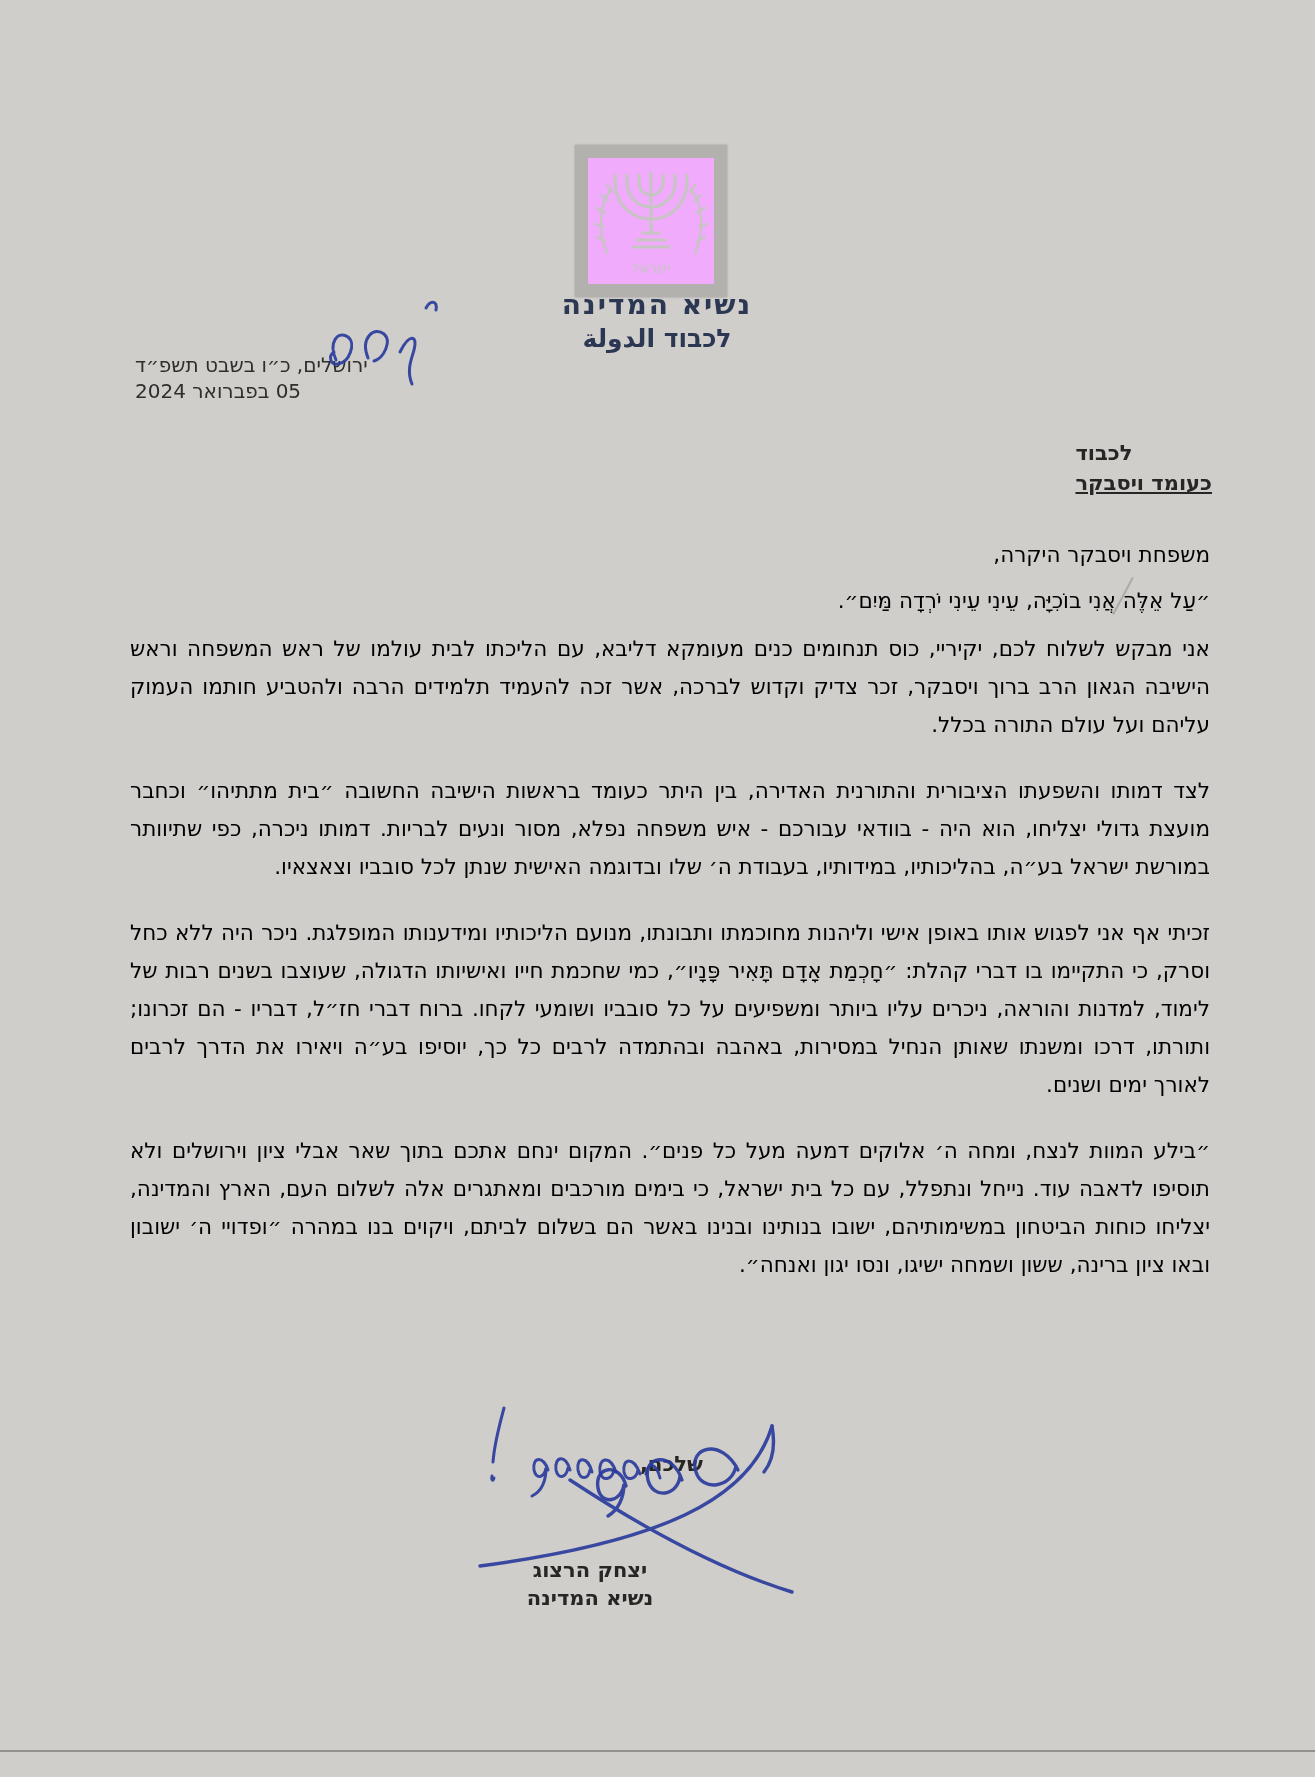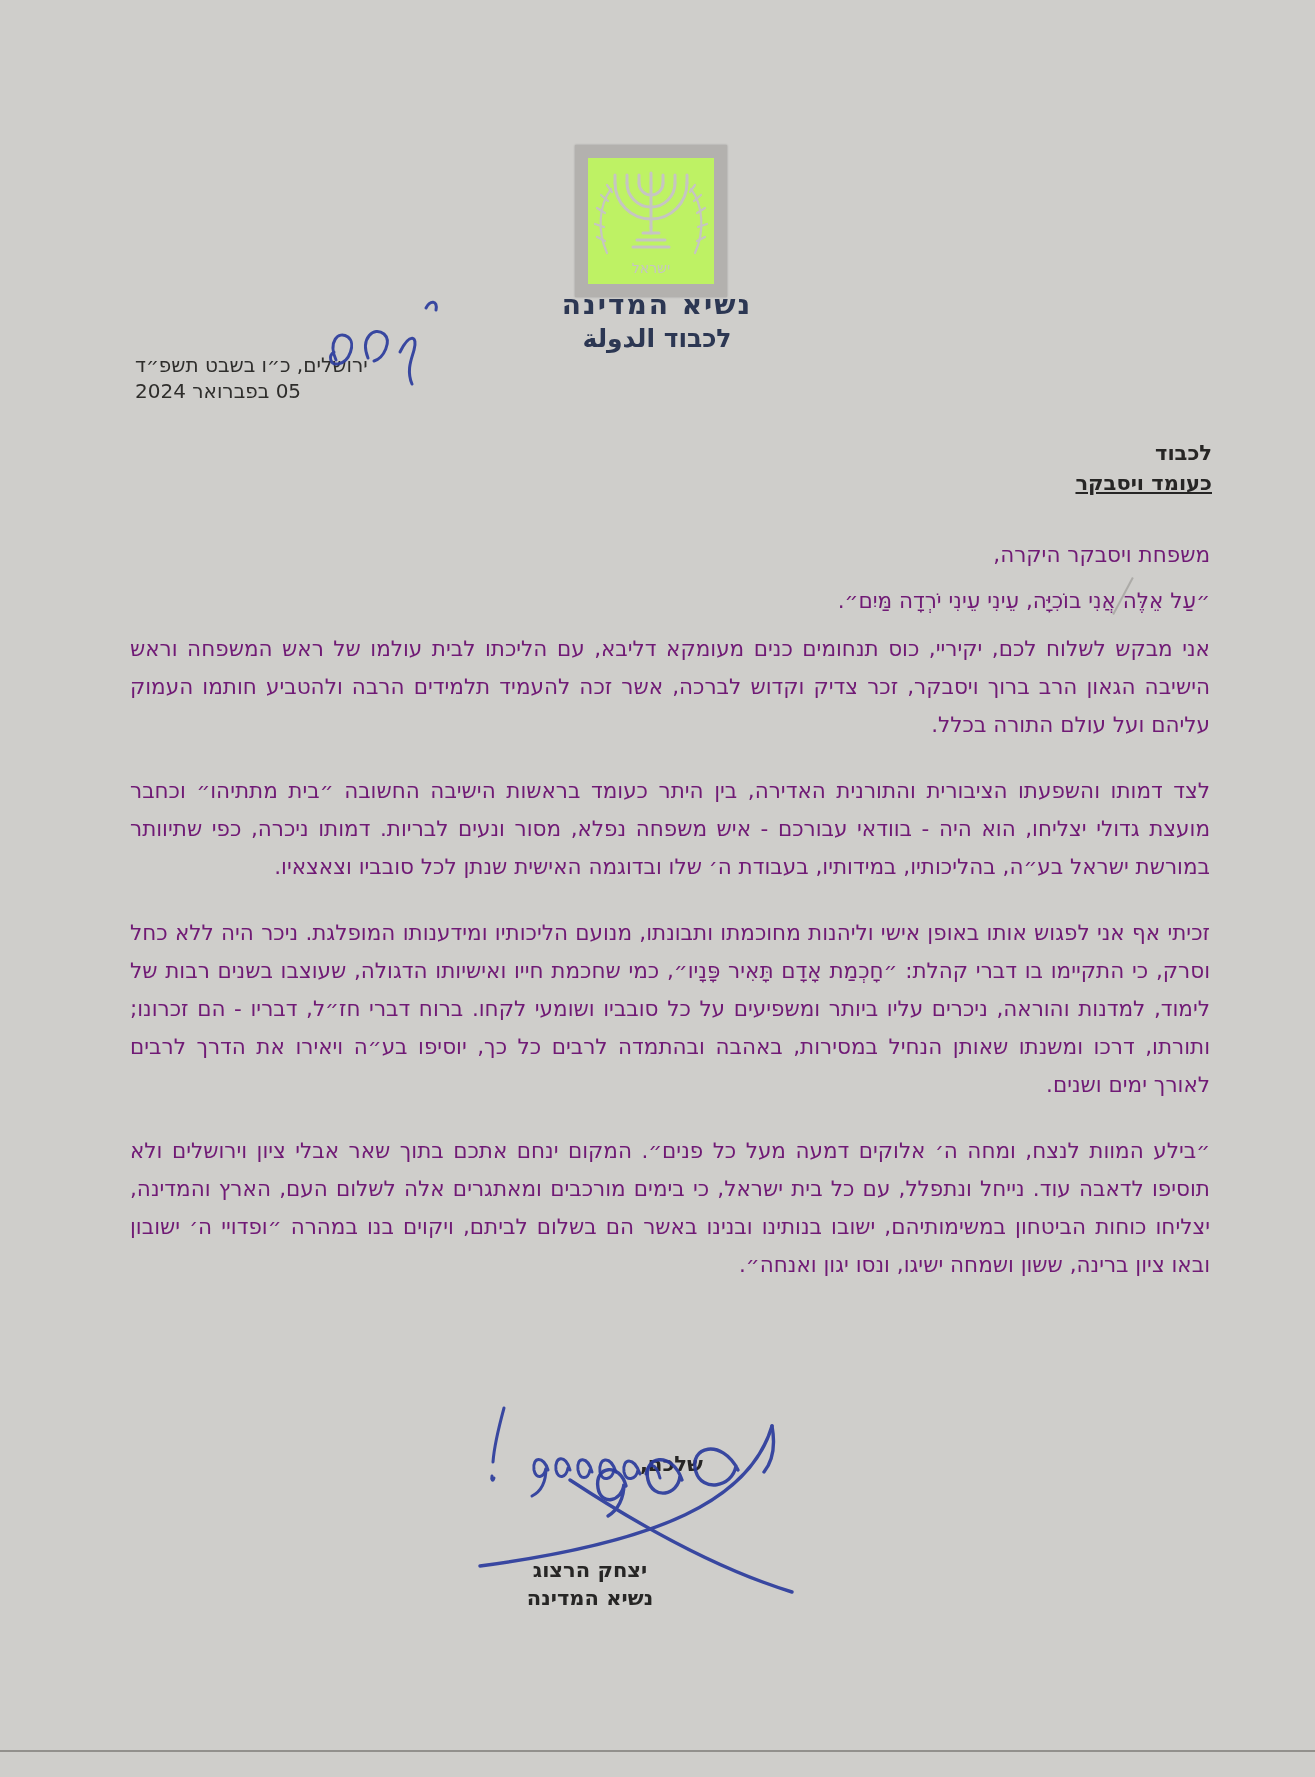--- a/index.html
+++ b/index.html
@@ -19,45 +19,45 @@
       #e3e2df;
     color:#2e2d2b;
   }
   
   .emblem-frame{
     position:absolute;left:575px;top:145px;width:152px;height:152px;
     background:#b3b1ae;box-sizing:border-box;padding:13px;
     box-shadow:0 0 2px rgba(0,0,0,.25);
   }
   .emblem-inner{
-    width:126px;height:126px;background:#bef264;
+    width:126px;height:126px;background:#f0abfc;
     display:flex;align-items:center;justify-content:center;
   }
   .titles{
     position:absolute;left:457px;top:288px;width:400px;text-align:center;
   }
   .t-heb{font-size:28px;font-weight:bold;color:#2c3753;letter-spacing:2px;line-height:34px;}
   .t-ar{font-size:25px;font-weight:bold;color:#2c3753;line-height:34px;font-family:"DejaVu Sans",sans-serif;}
   .t-en{font-size:20px;font-weight:bold;color:#222c42;letter-spacing:1.5px;line-height:30px;
         font-family:"Liberation Serif","DejaVu Serif",serif;}
   
   .dateline{
     position:absolute;left:135px;top:352px;width:290px;
     direction:rtl;text-align:left;font-size:20px;line-height:26px;color:#2f2e2c;
   }
   
   .addressee{
-    position:absolute;right:103px;top:438px;direction:rtl;text-align:right;
+    position:absolute;right:103px;top:438px;direction:rtl;text-align:left;
     font-size:21px;font-weight:bold;line-height:30px;color:#272625;
   }
   .addressee .family{text-decoration:underline;}
   
   .letter-body{
     position:absolute;right:105px;left:130px;top:536px;
-    direction:rtl;font-size:21.5px;line-height:38px;color:#701a75;
+    direction:rtl;font-size:21.5px;line-height:38px;color:#000000;
     text-align:justify;
   }
   .letter-body p{margin:0 0 28px 0;}
   .letter-body p.tight{margin-bottom:8px;}
   .letter-body p.quote{margin-bottom:10px;}
   
   .closing-printed{
     position:absolute;right:612px;top:1452px;
     direction:rtl;font-size:21px;font-weight:bold;color:#272625;
   }

